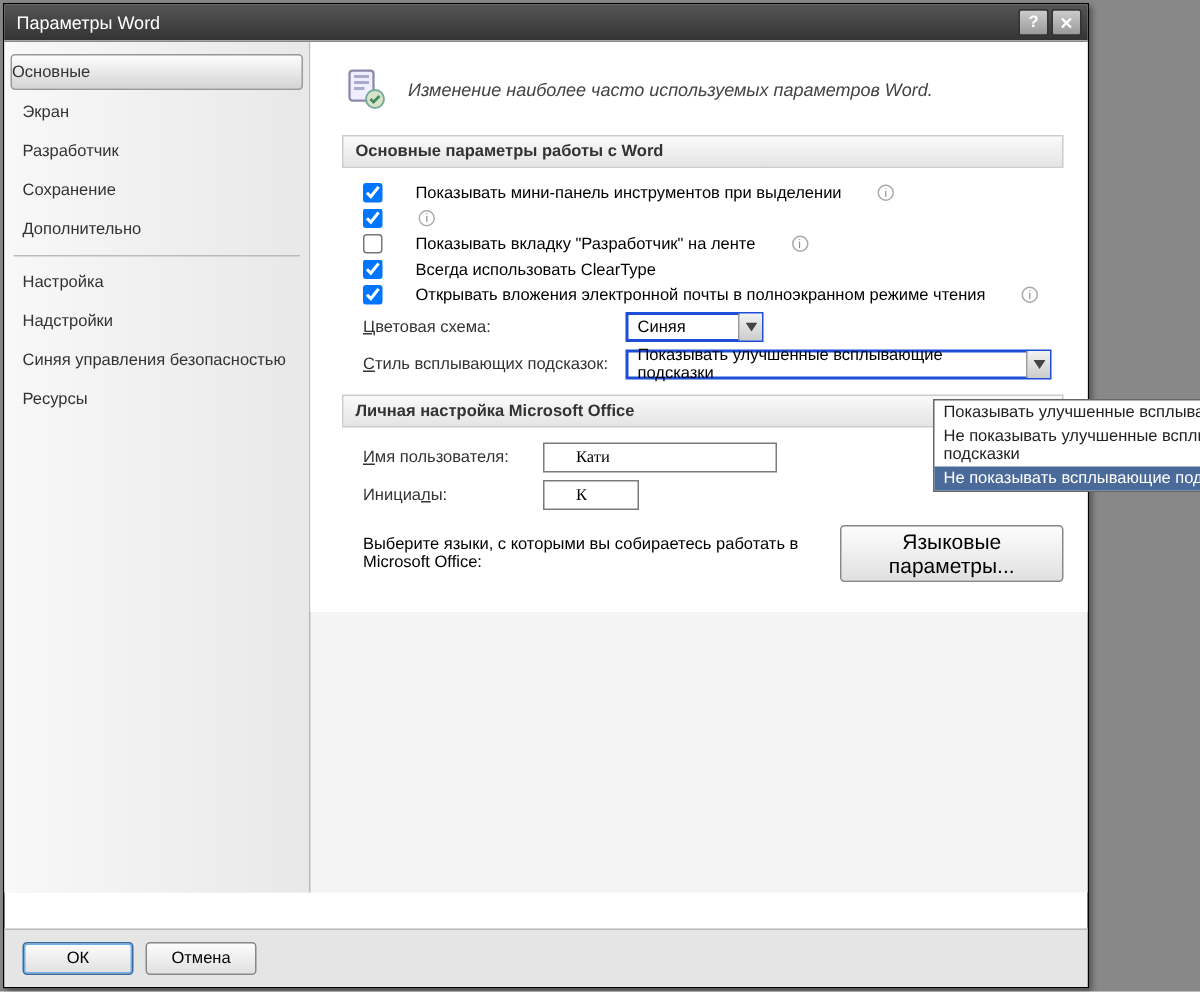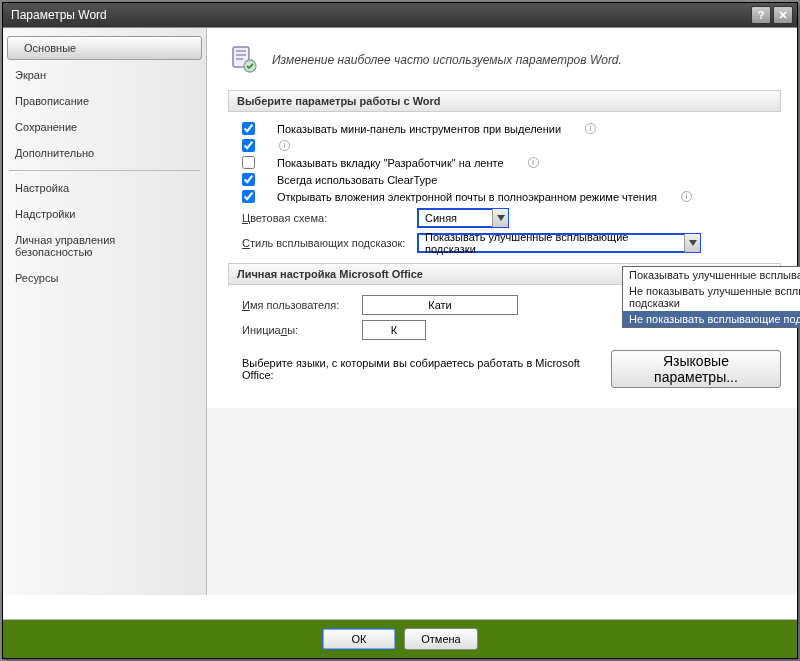--- a/index.html
+++ b/index.html
@@ -5,21 +5,21 @@
 * { box-sizing: border-box; margin: 0; padding: 0; }
 body {
   font-family: Tahoma, Arial, sans-serif;
   font-size: 11px;
   background: #888;
   width: 800px;
   height: 661px;
   overflow: hidden;
 }
 .window {
-  width: 796px;
+  width: 724px;
   height: 657px;
   margin: 2px;
   background: #fff;
   border: 1px solid #000;
   display: flex;
   flex-direction: column;
   box-shadow: 2px 2px 4px rgba(0,0,0,0.4);
 }
 .titlebar {
   background: linear-gradient(to bottom, #555 0%, #333 100%);
@@ -61,21 +61,21 @@
 .side-item {
   padding: 7px 12px;
   color: #333;
   cursor: default;
 }
 .side-item.selected {
   background: linear-gradient(to bottom,#fdfdfd,#d4d4d4);
   border: 1px solid #999;
   border-radius: 3px;
   margin: 2px 4px;
-  padding: 5px 16px;
+  padding: 5px 0;
 }
 .content {
   flex: 1;
   background: #fff;
   border-left: 1px solid #fff;
   padding: 0 0 0 0;
   display: flex;
   flex-direction: column;
 }
 .content-scroll {
@@ -168,40 +168,39 @@
   font-size: 11px;
   color: #222;
 }
 .dd-item.hl {
   background: #4a6a9a;
   color: #fff;
 }
 .text-input {
   border: 1px solid #7a7a7a;
   height: 20px;
-  padding: 0 8px;
-  font-size: 11px;
-  font-family: Liberation Sans, sans-serif;
-  text-align: center;
+  padding: 0 21px;
+  font-size: 11px;
+  font-family: Liberation Serif, serif;
 }
 .lang-button {
   border: 1px solid #888;
   background: linear-gradient(to bottom,#fdfdfd,#e0e0e0);
   padding: 2px 10px;
   font-size: 14px;
   border-radius: 3px;
   cursor: default;
 }
 .footer {
   border-top: 1px solid #bbb;
   padding: 8px 12px;
   display: flex;
-  justify-content: center;
+  justify-content: flex-start;
   gap: 8px;
-  background: #4d7c0f;
+  background: #e5e5e5;
   margin-top: 24px;
 }
 .footer button {
   min-width: 74px;
   height: 22px;
   border: 1px solid #888;
   background: linear-gradient(to bottom,#fdfdfd,#e0e0e0);
   border-radius: 3px;
   font-size: 11px;
   cursor: default;
@@ -220,27 +219,27 @@
   <div class="titlebar">
     <span class="title">Параметры Word</span>
     <div class="btn">?</div>
     <div class="btn">✕</div>
   </div>
 
   <div class="body">
     <div class="sidebar">
       <div class="side-item selected">Основные</div>
       <div class="side-item">Экран</div>
-      <div class="side-item">Правописание</div>
+      <div class="side-item">Разработчик</div>
       <div class="side-item">Сохранение</div>
       <div class="side-item">Дополнительно</div>
       <div class="divider"></div>
       <div class="side-item">Настройка</div>
       <div class="side-item">Надстройки</div>
-      <div class="side-item">Личная управления безопасностью</div>
+      <div class="side-item">Синяя управления безопасностью</div>
       <div class="side-item">Ресурсы</div>
     </div>
 
     <div class="content-area">
       <div class="content">
         <div class="content-scroll">
 
           <div class="header-row">
             <span class="header-icon">
               <svg viewBox="0 0 32 32" width="32" height="32">
@@ -248,21 +247,21 @@
                 <rect x="8" y="6" width="10" height="2" fill="#aac"></rect>
                 <rect x="8" y="10" width="10" height="2" fill="#aac"></rect>
                 <rect x="8" y="14" width="7" height="2" fill="#aac"></rect>
                 <circle cx="22" cy="22" r="6" fill="#d8e4c8" stroke="#7a9" stroke-width="1.3"></circle>
                 <path d="M19 22 l2 2 l4 -4" stroke="#486" stroke-width="1.8" fill="none"></path>
               </svg>
             </span>
             <span class="header-text">Изменение наиболее часто используемых параметров Word.</span>
           </div>
 
-          <div class="section-header">Выберите параметры работы с Word</div>
+          <div class="section-header">Основные параметры работы с Word</div>
 
           <div class="opts">
             <div class="check-row">
               <input type="checkbox" checked="" style="">
               <span>Показывать мини-панель инструментов при выделении</span>
               <span class="info-circle">i</span>
             </div>
             <div class="check-row">
               <input type="checkbox" checked="" style="">
               <span class="info-circle">i</span>

